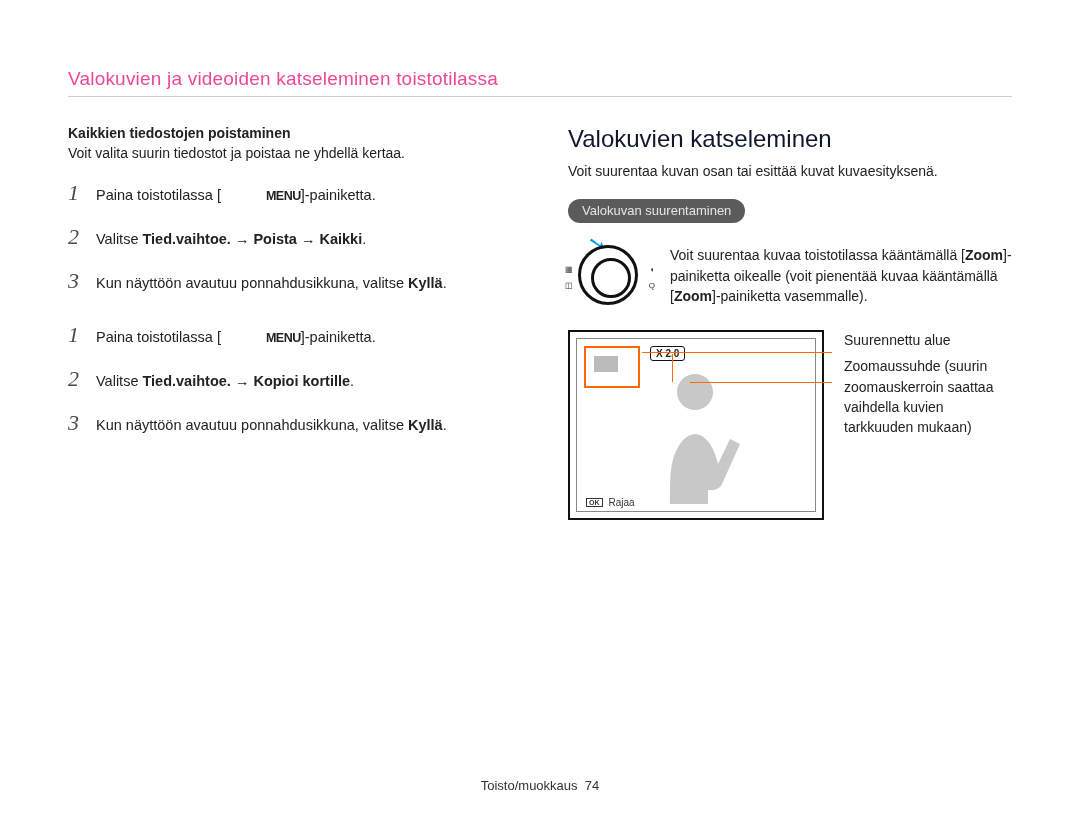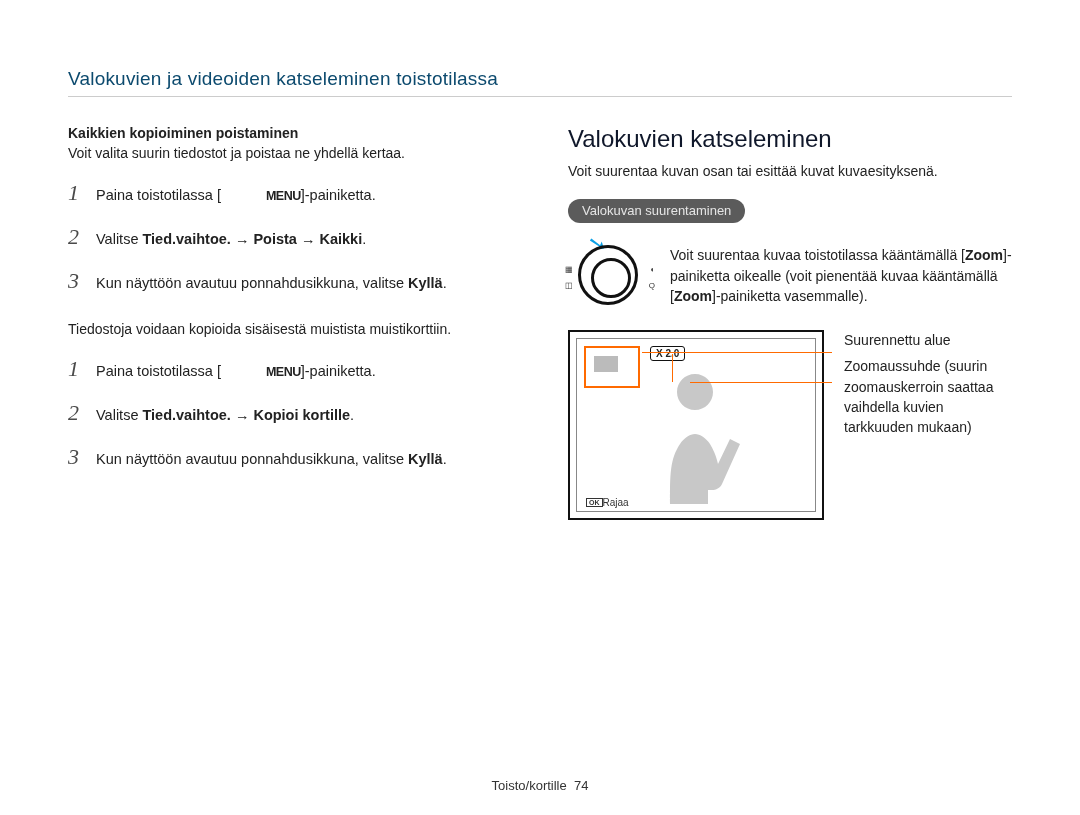--- a/index.html
+++ b/index.html
@@ -11,21 +11,21 @@
     width: 1080px;
     height: 815px;
     box-sizing: border-box;
   }
   .page {
     padding: 68px 68px 0 68px;
     box-sizing: border-box;
   }
   .header {
     font-size: 19px;
-    color: #0c4a6e;
+    color: #ec4899;
     font-weight: 300;
     padding-bottom: 6px;
     border-bottom: 1px solid #ccc;
     margin-bottom: 28px;
     letter-spacing: 0.2px;
   }
   .columns {
     display: flex;
     gap: 56px;
   }
@@ -148,21 +148,21 @@
     padding:1px 5px;
     background:#fff;
   }
   .person {
     position:absolute; left:70px; bottom:14px;
     width:110px; height:130px;
   }
   .ok-bar {
     position:absolute; left:16px; bottom:10px;
     font-size:10px; color:#333;
-    display:flex; align-items:center; 
+    display:flex; align-items:center; gap:6px;
   }
   .ok-box {
     border:1px solid #333; font-size:7px; font-weight:bold;
     padding:0 2px;
   }
   .callouts { flex:1; font-size:14px; line-height:1.45; }
   .callouts .co1 { margin-bottom: 6px; }
   .footer {
     position:absolute; bottom:22px; left:0; width:1080px;
     text-align:center; font-size:13px; color:#333;
@@ -170,21 +170,21 @@
 </style>
 </head>
 <body>
 
 <div class="page">
   <div class="header">Valokuvien ja videoiden katseleminen toistotilassa</div>
 
   <div class="columns">
 
     <div class="col">
-      <div class="section-title-bold">Kaikkien kopioiminen poistaminen</div>
+      <div class="section-title-bold">Kaikkien tiedostojen poistaminen</div>
       <div class="body-text">Voit valita suurin tiedostot ja poistaa ne yhdellä kertaa.</div>
 
       <ol class="steps">
         <li>
           <span class="step-num">1</span>
           <span>
             <span>Paina toistotilassa [</span><span class="menu-glyph">MENU</span><span>]-painiketta.</span>
           </span>
         </li>
         <li>
@@ -194,21 +194,20 @@
           </span>
         </li>
         <li>
           <span class="step-num">3</span>
           <span>
             <span>Kun näyttöön avautuu ponnahdusikkuna, valitse </span><span class="bold">Kyllä</span><span>.</span>
           </span>
         </li>
       </ol>
 
-      <div class="body-text">Tiedostoja voidaan kopioida sisäisestä muistista muistikorttiin.</div>
 
       <ol class="steps">
         <li>
           <span class="step-num">1</span>
           <span>
             <span>Paina toistotilassa [</span><span class="menu-glyph">MENU</span><span>]-painiketta.</span>
           </span>
         </li>
         <li>
           <span class="step-num">2</span>
@@ -269,14 +268,14 @@
         <div class="callouts">
           <div class="co1">Suurennettu alue</div>
           <div>Zoomaussuhde (suurin zoomauskerroin saattaa vaihdella kuvien tarkkuuden mukaan)</div>
         </div>
       </div>
     </div>
   </div>
 </div>
 
 <div class="footer">
-  <span>Toisto/kortille</span>&nbsp;&nbsp;<span>74</span>
+  <span>Toisto/muokkaus</span>&nbsp;&nbsp;<span>74</span>
 </div>
 
 </body></html>

